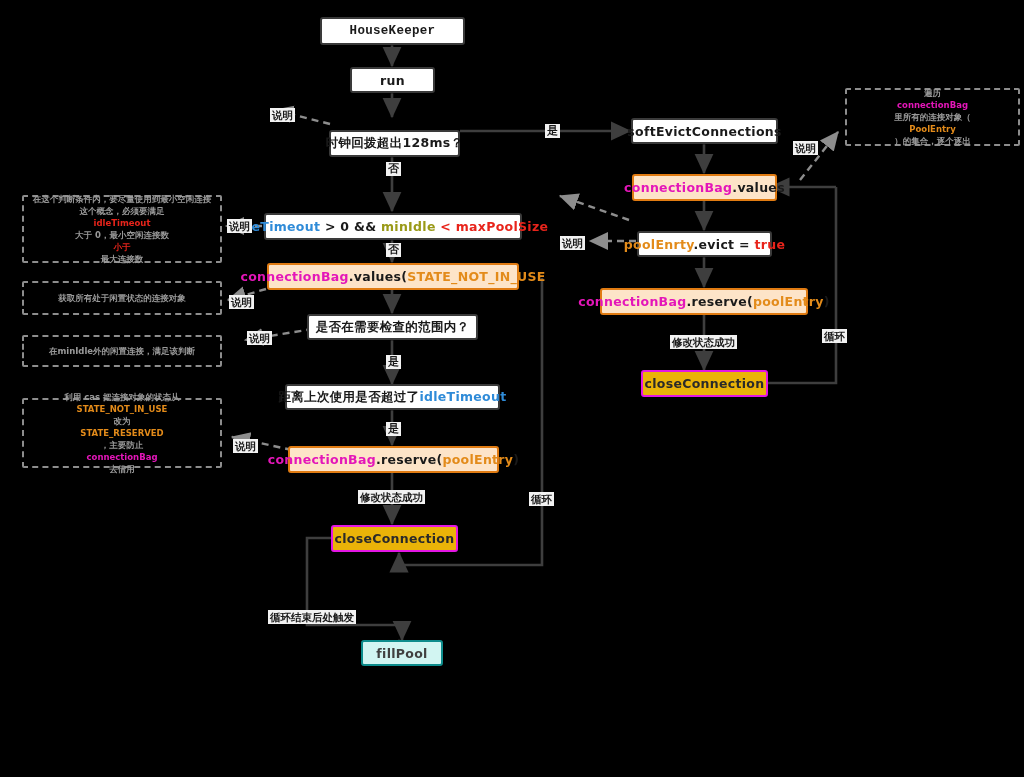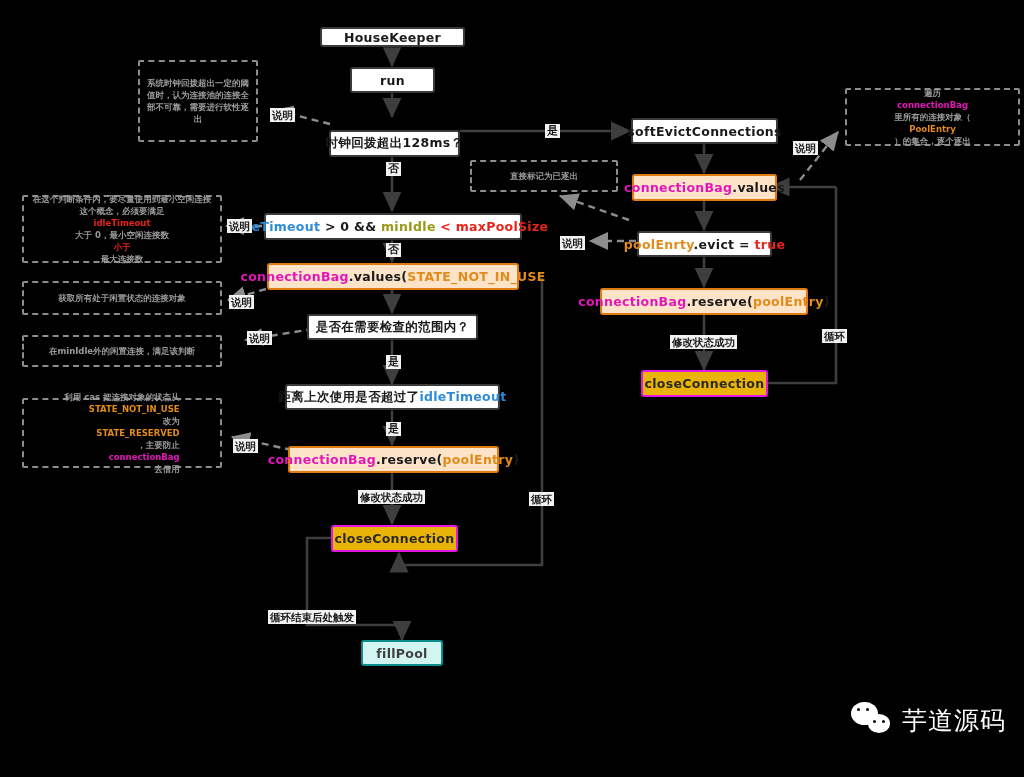--- a/index.html
+++ b/index.html
@@ -111,27 +111,21 @@
       <path d="M262,226 L226,226"></path>
       <path d="M266,289 L228,300"></path>
       <path d="M325,327 L245,340"></path>
       <path d="M292,450 L232,437"></path>
       <path d="M629,220 L560,196"></path>
       <path d="M800,180 L838,132"></path>
       <path d="M636,241 L590,241"></path>
     </g>
   </svg>
 
-  <div class="note" style="left:138px;top:60px;width:120px;height:82px;">
-    <span>系统时钟回拨超出一定的阈值时，认为连接池的连接全部不可靠，需要进行软性逐出</span>
-  </div>
-
-  <div class="note" style="left:470px;top:160px;width:148px;height:32px;">
-    <span>直接标记为已逐出</span>
-  </div>
+
 
   <div class="note" style="left:845px;top:88px;width:175px;height:58px;">
     <span>
       <span>遍历</span>
         <span class="c-pink">connectionBag</span>
         <span>里所有的连接对象（</span>
         <span class="c-orange">PoolEntry</span>
         <span>）的集合，逐个逐出</span>
     </span>
   </div>
@@ -147,33 +141,33 @@
   </div>
 
   <div class="note" style="left:22px;top:335px;width:200px;height:32px;">
     <span>在minIdle外的闲置连接，满足该判断</span>
   </div>
 
   <div class="note" style="left:22px;top:281px;width:200px;height:34px;">
     <span>获取所有处于闲置状态的连接对象</span>
   </div>
 
-  <div class="note" style="left:22px;top:398px;width:200px;height:70px;text-align:right;">
+  <div class="note" style="left:22px;top:398px;width:200px;height:70px;">
     <span>
       <span>利用 cas 把连接对象的状态从</span>
         <span class="c-orange">STATE_NOT_IN_USE</span>
         <span>改为</span>
         <span class="c-orange">STATE_RESERVED</span>
         <span>，主要防止</span>
         <span class="c-pink">connectionBag</span>
         <span>去借用</span>
     </span>
   </div>
 
-  <div class="node plain" style="left:320px;top:27px;width:145px;height:20px;">
+  <div class="node plain" style="left:320px;top:17px;width:145px;height:28px;font-family:Liberation Mono, monospace;">
     <span>HouseKeeper</span>
   </div>
 
   <div class="node plain" style="left:350px;top:67px;width:85px;height:26px;">
     <span>run</span>
   </div>
 
   <div class="node plain" style="left:329px;top:118px;width:131px;height:27px;margin-top:12px;">
     <span>时钟回拨超出128ms？</span>
   </div>
@@ -246,25 +240,14 @@
   <div class="elabel sm" style="left:793px;top:141px;"><span>说明</span></div>
 
   <div id="legend">
     
     
     
     
     
   </div>
 
-  <div id="wm">
-    <div class="wechat">
-      <div class="b1"></div>
-      <div class="b2"></div>
-      <i style="left:6px;top:6px;"></i>
-      <i style="left:15px;top:6px;"></i>
-      <i style="left:22px;top:18px;"></i>
-      <i style="left:31px;top:18px;"></i>
-    </div>
-    <div class="wmtext">芋道源码</div>
-  </div>
 
 </div>
 
 </body></html>

